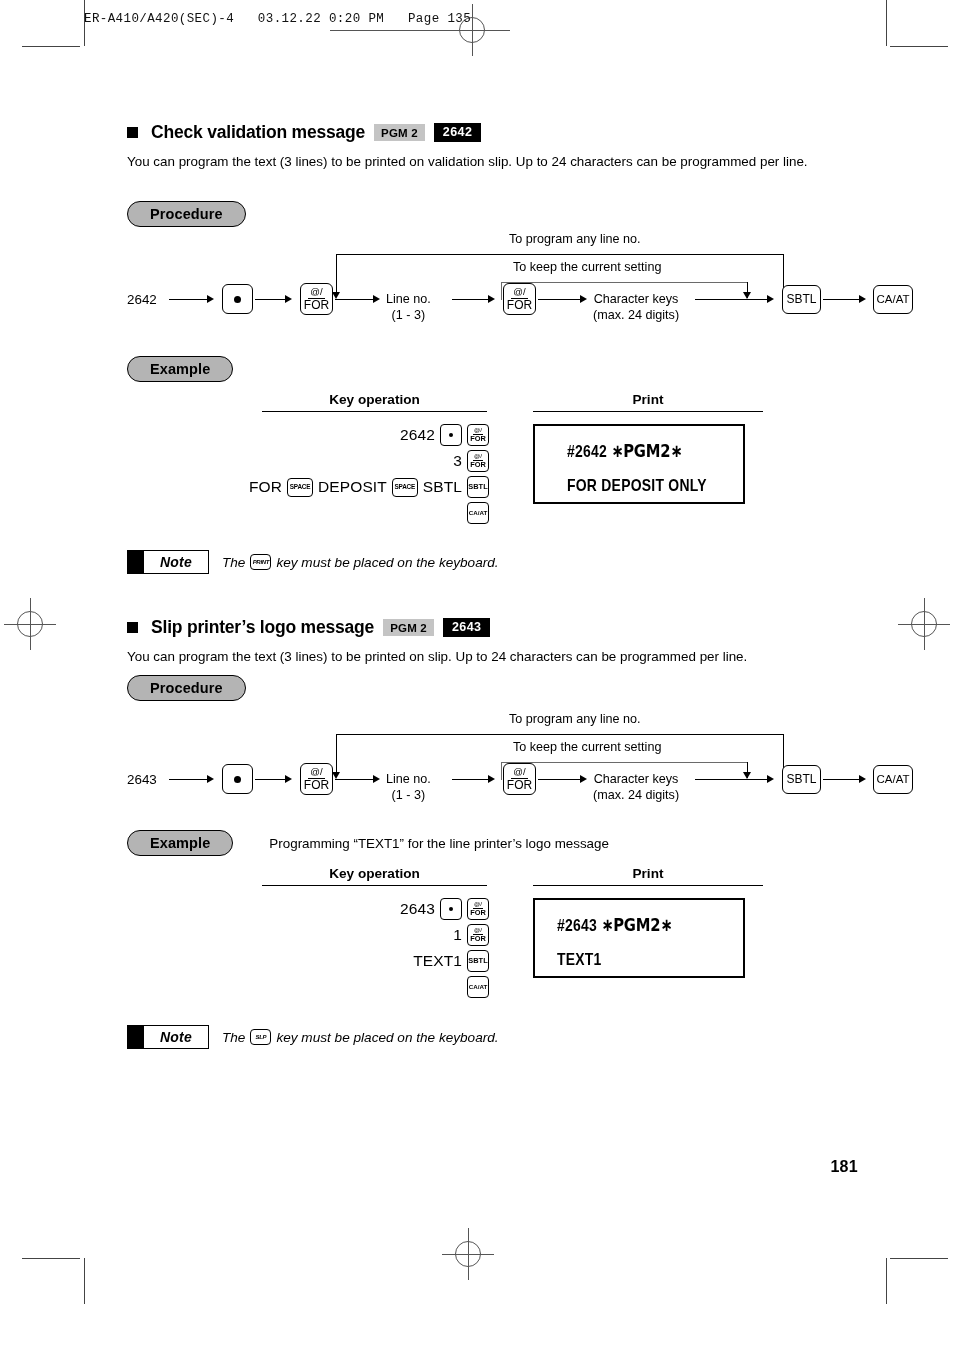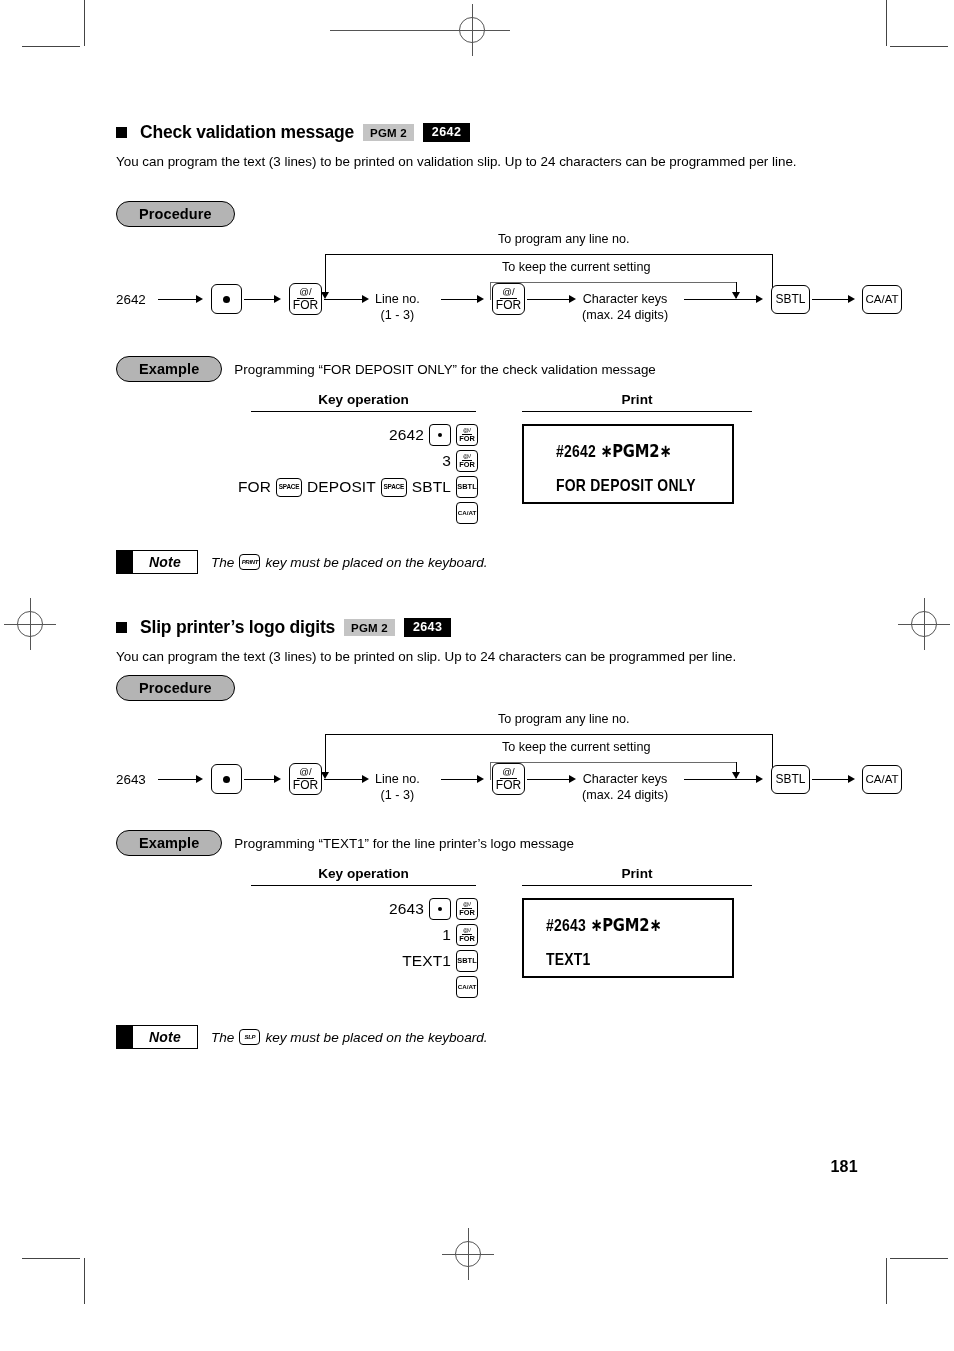--- a/index.html
+++ b/index.html
@@ -28,21 +28,21 @@
   .slug {
     position:absolute; left:84px; top:12px;
     font-family:"Liberation Mono", monospace;
     font-size:12.5px; letter-spacing:0.4px; color:#111; white-space:pre;
   }
   .slug-rule { position:absolute; left:330px; top:30px; width:180px; height:1px; background:#555; }
 
   
   .page { position:absolute; left:0; top:0; width:954px; height:1351px; }
 
-  .section { position:absolute; left:116px; width:740px; }
+  .section { position:absolute; left:127px; width:740px; }
 
   h2.sect-title {
     margin:0; padding:0;
     font-size:17.5px; font-weight:bold; letter-spacing:-0.2px;
     display:flex; align-items:center; gap:9px;
     white-space:nowrap;
   }
   .bullet-sq { width:11px; height:11px; background:#000; display:inline-block; margin-right:4px; }
   .badge-pgm {
     background:#c4c4c4; color:#000; font-size:11.5px; font-weight:bold;
@@ -59,21 +59,21 @@
   }
 
   
   .pill {
     display:inline-block; background:#b4b4b4; color:#000;
     border:1.6px solid #000; border-radius:14px;
     font-size:14.5px; font-weight:bold; letter-spacing:0.1px;
     padding:3px 22px 3px 22px; line-height:1.25;
     font-family:"Liberation Sans", sans-serif;
   }
-  .pill-wrap { display:flex; align-items:center; gap:12px;text-align:center; }
+  .pill-wrap { display:flex; align-items:center; gap:36px;text-align:center; }
   .example-text { font-size:13.4px; }
 
   
   .flow { position:relative; width:740px; height:110px; }
   .flow .lbl {
     position:absolute; font-size:12.6px; white-space:nowrap; line-height:1.25;
   }
   .flow .lbl.center { text-align:center; }
   .ln { position:absolute; background:#000; }
   .ln.h { height:1.4px; }
@@ -200,20 +200,21 @@
     <div class="vline"></div>
       <div class="hline"></div>
       <div class="ring"></div>
   </div>
   <div class="reg" style="left:442px; top:1228px; width:52px; height:52px;">
     <div class="vline"></div>
       <div class="hline"></div>
       <div class="ring"></div>
   </div>
 
+  <div class="slug">ER-A410/A420(SEC)-4   03.12.22 0:20 PM   Page 135</div>
   <div class="slug-rule"></div>
 
   <div class="section" style="top:122px;">
     <h2 class="sect-title">
       <span class="bullet-sq"></span>
       <span>Check validation message</span>
       <span class="badge-pgm">PGM 2</span>
       <span class="badge-code">2642</span>
     </h2>
     <p class="sect-desc">You can program the text (3 lines) to be printed on validation slip. Up to 24 characters can be programmed per line.</p>
@@ -292,21 +293,20 @@
 
       <div class="key" style="left:746px; top:55px; width:40px; height:29px;">
         <span style="font-size:11.5px;">CA/AT</span>
       </div>
     </div>
   </div>
 
   <div class="section" style="top:356px;">
     <div class="pill-wrap">
       <span class="pill">Example</span>
-      <span class="example-text">Programming “FOR DEPOSIT ONLY” for the check validation message</span>
     </div>
   </div>
 
   <div class="section" style="top:392px;">
     <div class="ex-cols">
       <div class="col-head" style="position:absolute; left:135px; top:0; width:225px;">Key operation</div>
       <div class="col-head" style="position:absolute; left:406px; top:0; width:230px;">Print</div>
 
       <div class="keyops" style="position:absolute; left:80px; top:32px; width:282px;">
         <div class="keyrow">
@@ -369,21 +369,21 @@
             <span class="b">PRINT</span>
           </span>
         <span>key must be placed on the keyboard.</span>
       </div>
     </div>
   </div>
 
   <div class="section" style="top:617px;">
     <h2 class="sect-title">
       <span class="bullet-sq"></span>
-      <span>Slip printer’s logo digits</span>
+      <span>Slip printer’s logo message</span>
       <span class="badge-pgm">PGM 2</span>
       <span class="badge-code">2643</span>
     </h2>
     <p class="sect-desc">You can program the text (3 lines) to be printed on slip. Up to 24 characters can be programmed per line.</p>
   </div>
 
   <div class="section" style="top:675px;">
     <span class="pill">Procedure</span>
   </div>
 

